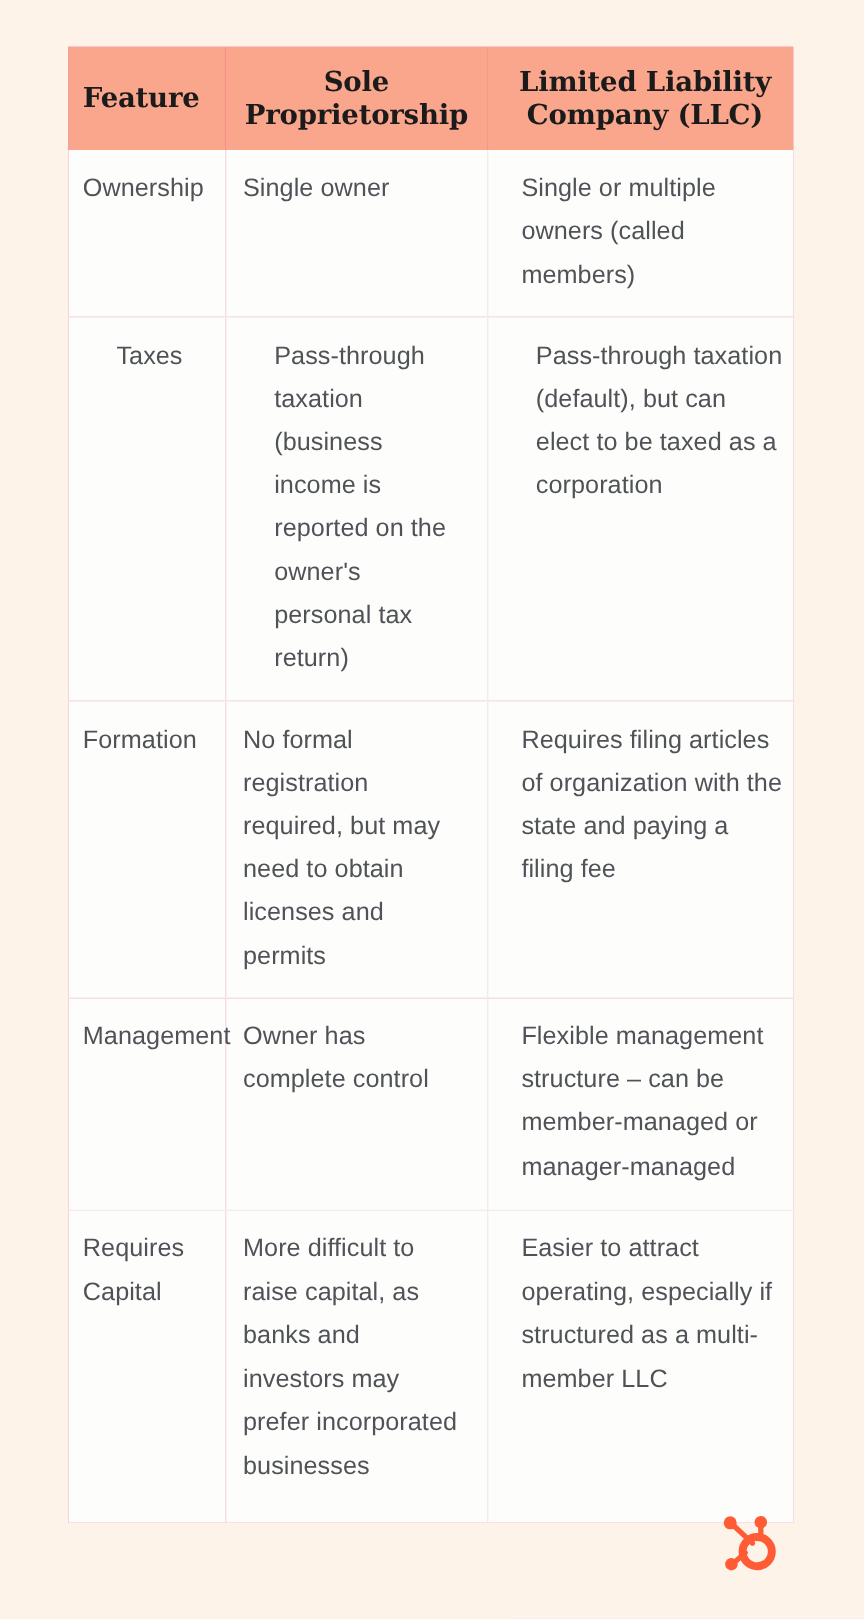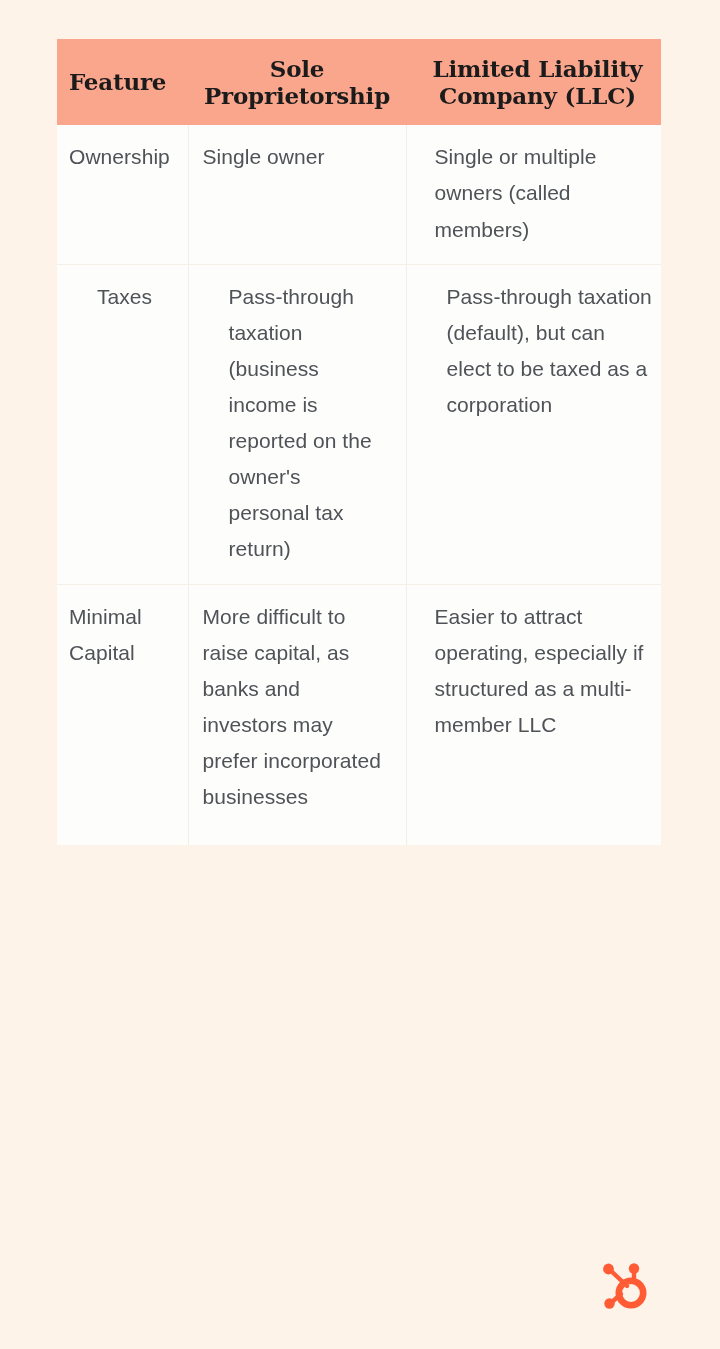--- a/index.html
+++ b/index.html
@@ -138,22 +138,32 @@
       <tr class="row-ownership">
         <td class="cell-feature">Ownership</td>
         <td class="cell-sole">Single owner</td>
         <td class="cell-llc">Single or multiple owners (called members)</td>
       </tr>
       <tr class="row-taxes">
         <td class="cell-feature">Taxes</td>
         <td class="cell-sole">Pass-through taxation (business income is reported on the owner's personal tax return)</td>
         <td class="cell-llc">Pass-through taxation (default), but can elect to be taxed as a corporation</td>
       </tr>
+      <tr class="row-formation">
+        <td class="cell-feature">Formation</td>
+        <td class="cell-sole">No formal registration required, but may need to obtain licenses and permits</td>
+        <td class="cell-llc">Requires filing articles of organization with the state and paying a filing fee</td>
+      </tr>
+      <tr class="row-management">
+        <td class="cell-feature">Management</td>
+        <td class="cell-sole">Owner has complete control</td>
+        <td class="cell-llc">Flexible management structure – can be member-managed or manager-managed</td>
+      </tr>
       <tr class="row-raising">
-        <td class="cell-feature">Minimal Capital</td>
+        <td class="cell-feature">Requires Capital</td>
         <td class="cell-sole">More difficult to raise capital, as banks and investors may prefer incorporated businesses</td>
         <td class="cell-llc">Easier to attract operating, especially if structured as a multi-member LLC</td>
       </tr>
     </tbody>
   </table>
 
   <div class="logo-wrap">
     <svg width="64" height="64" viewBox="0 0 64 64" aria-hidden="true">
       <g stroke="#FF5C35" stroke-width="4.4" fill="none" stroke-linecap="round">
         <line x1="14" y1="12" x2="31" y2="28"></line>

